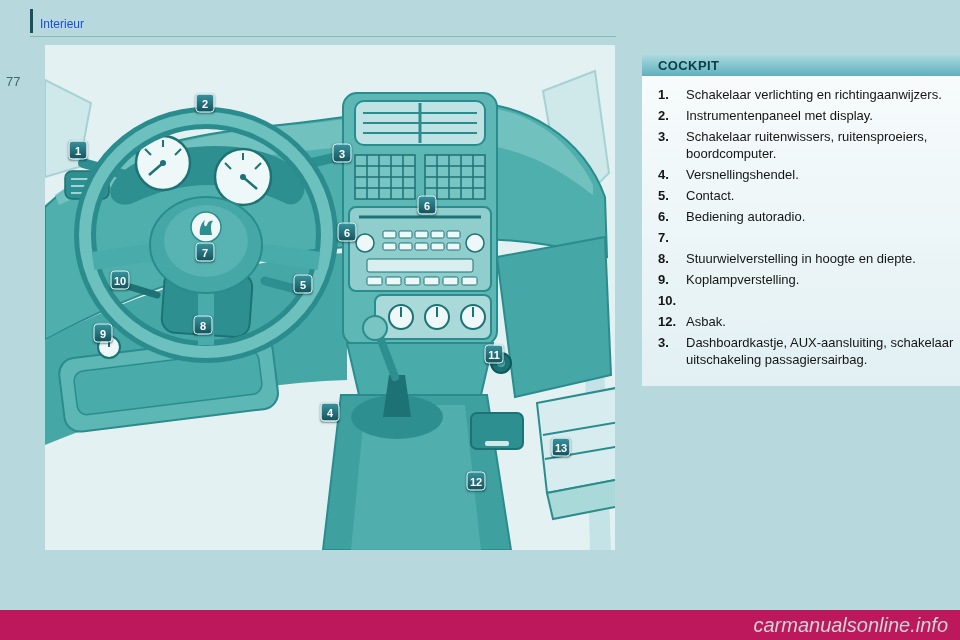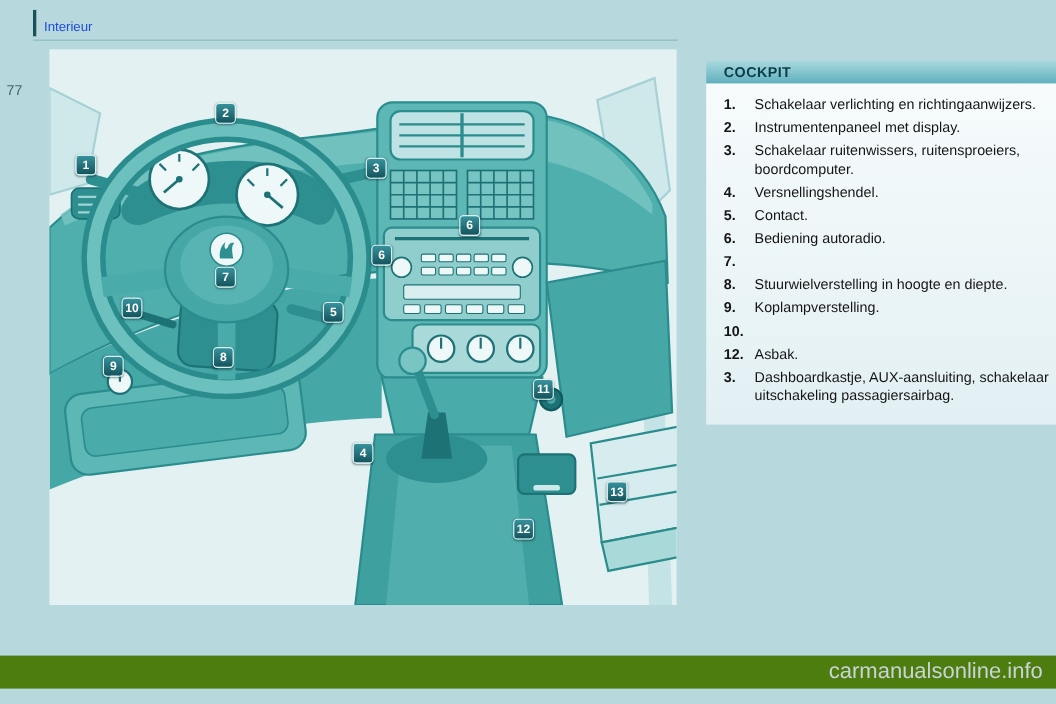--- a/index.html
+++ b/index.html
@@ -38,21 +38,21 @@
   }
   .legend-list {
     list-style:none;
     background:linear-gradient(180deg,#f7fbfc 0%, #e2f0f3 100%);
     padding:10px 30px 14px 16px;
   }
   .legend-list li { display:flex; font-size:13px; line-height:17px; color:#151515; margin-bottom:4px; }
   .legend-list .num { flex:0 0 28px; width:28px; font-weight:bold; }
   .legend-list .txt { flex:1; }
 
-  .bottom-bar { position:absolute; left:0; bottom:14px; width:960px; height:30px; background:#4d7c0f; }
+  .bottom-bar { position:absolute; left:0; bottom:0; width:960px; height:30px; background:#be185d;font-style:italic; }
   .watermark {
     position:absolute; right:12px; top:50%; transform:translateY(-50%);
     font-size:20px; color:#c9d4d6; white-space:nowrap;
   }
 </style>
 </head>
 <body>
 
 <span class="chapter-bar"></span>
 <span class="chapter-label">Interieur</span>

